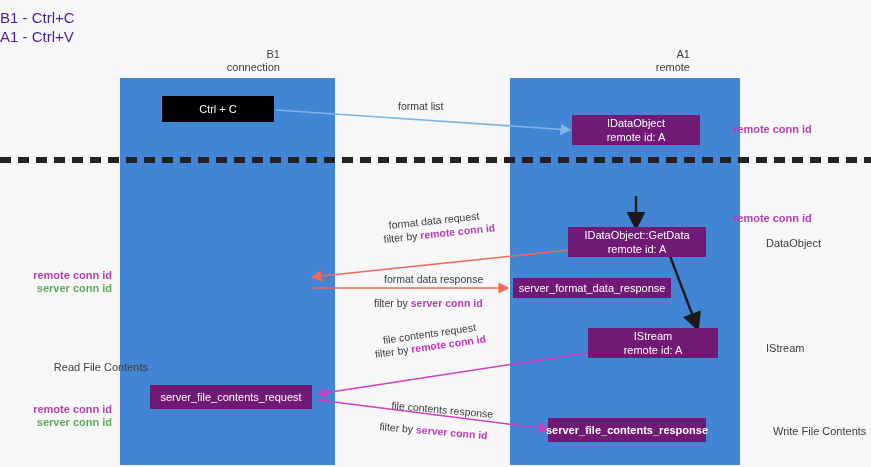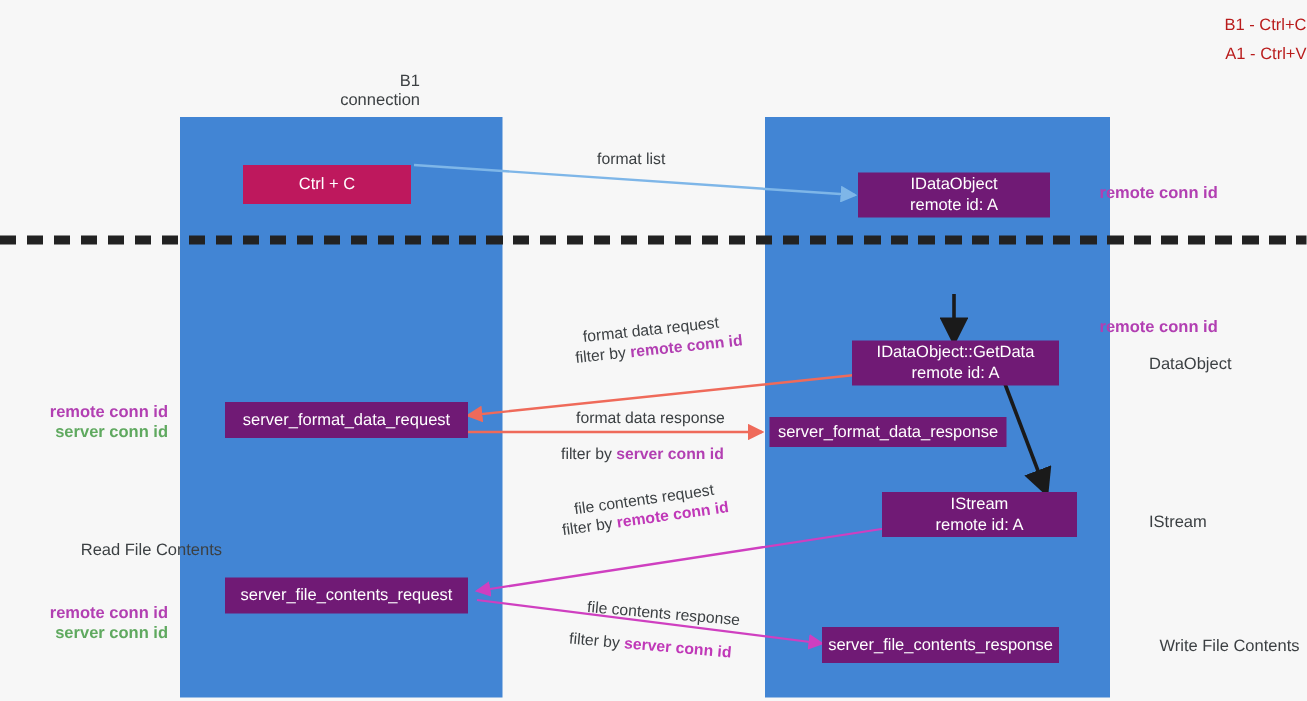--- a/index.html
+++ b/index.html
@@ -20,24 +20,24 @@
     inset: 0;
     width: 871px;
     height: 467px;
   }
   .abs { position: absolute; }
 
   
   #title {
     left: 0; top: 8px;
     width: 871px;
-    text-align: right;
-    font-size: 11px;
+    text-align: left;
+    font-size: 15px;
     line-height: 19px;
-    color: #b91c1c;
+    color: #4c1d95;
     white-space: pre-line;
   }
 
   
   .col-header {
     font-size: 11px;
     line-height: 13px;
     text-align: right;
     color: #3c4043;
     white-space: pre-line;
@@ -67,21 +67,21 @@
     flex-direction: column;
     align-items: center;
     justify-content: center;
     color: #ffffff;
     font-size: 11px;
     line-height: 14px;
     text-align: center;
     white-space: pre-line;
     padding: 2px 4px;
   }
-  .node.green  { background: #be185d; margin-top: 14px; }
+  .node.green  { background: #000000; }
   .node.orange { background: #701a75; }
 
   
   .side-note {
     font-size: 11px;
     line-height: 14px;
     white-space: pre-line;
   }
   .side-note.plain   { color: #3c4043; padding-left: 36px; }
   .side-note.purple  { color: #b23fb2; font-weight: bold; }
@@ -112,20 +112,22 @@
 <div id="stage">
 
   <div class="abs lane" id="lane-b1"></div>
   <div class="abs lane" id="lane-a1"></div>
 
   <div class="abs" id="title">B1 - Ctrl+C
 A1 - Ctrl+V</div>
 
   <div class="abs col-header" id="hdr-b1">B1
 connection</div>
+  <div class="abs col-header" id="hdr-a1">A1
+remote</div>
 
   <svg id="wires" viewBox="0 0 871 467">
     <defs>
       <marker id="ah-blue" markerWidth="7" markerHeight="7" refX="6" refY="3.5" orient="auto">
         <path d="M0,0 L7,3.5 L0,7 z" fill="#7eb6e8"></path>
       </marker>
       <marker id="ah-red" markerWidth="7" markerHeight="7" refX="6" refY="3.5" orient="auto">
         <path d="M0,0 L7,3.5 L0,7 z" fill="#ef6a5a"></path>
       </marker>
       <marker id="ah-magenta" markerWidth="7" markerHeight="7" refX="6" refY="3.5" orient="auto">
@@ -153,30 +155,29 @@
 
   <div class="abs node green" style="left:162px; top:96px; width:112px; height:26px;">Ctrl + C</div>
 
   <div class="abs node orange" style="left:572px; top:115px; width:128px; height:30px;">IDataObject
 remote id: A</div>
 
 
   <div class="abs node orange" style="left:568px; top:227px; width:138px; height:30px;">IDataObject::GetData
 remote id: A</div>
 
-  <div class="abs node orange" style="left:150px; top:268px; width:162px; height:24px;">server_format_data_request</div>
 
   <div class="abs node orange" style="left:513px; top:278px; width:158px; height:20px;">server_format_data_response</div>
 
   <div class="abs node orange" style="left:588px; top:328px; width:130px; height:30px;">IStream
 remote id: A</div>
 
   <div class="abs node orange" style="left:150px; top:385px; width:162px; height:24px;">server_file_contents_request</div>
 
-  <div class="abs node orange" style="left:548px; top:418px; width:158px; height:24px;">server_file_contents_response</div>
+  <div class="abs node orange" style="left:548px; top:418px; width:158px; height:24px;font-weight:bold;">server_file_contents_response</div>
 
   <div class="abs" id="divider"></div>
 
   <div class="abs edge-label" style="left:398px; top:100px;">format list</div>
 
   <div class="abs edge-label" style="left:388px; top:219px; transform:rotate(-6deg); transform-origin:left top;">format data request</div>
   <div class="abs edge-label" style="left:383px; top:233px; transform:rotate(-6deg); transform-origin:left top;">
     <span>filter by </span><b class="purple">remote conn id</b>
   </div>
 

